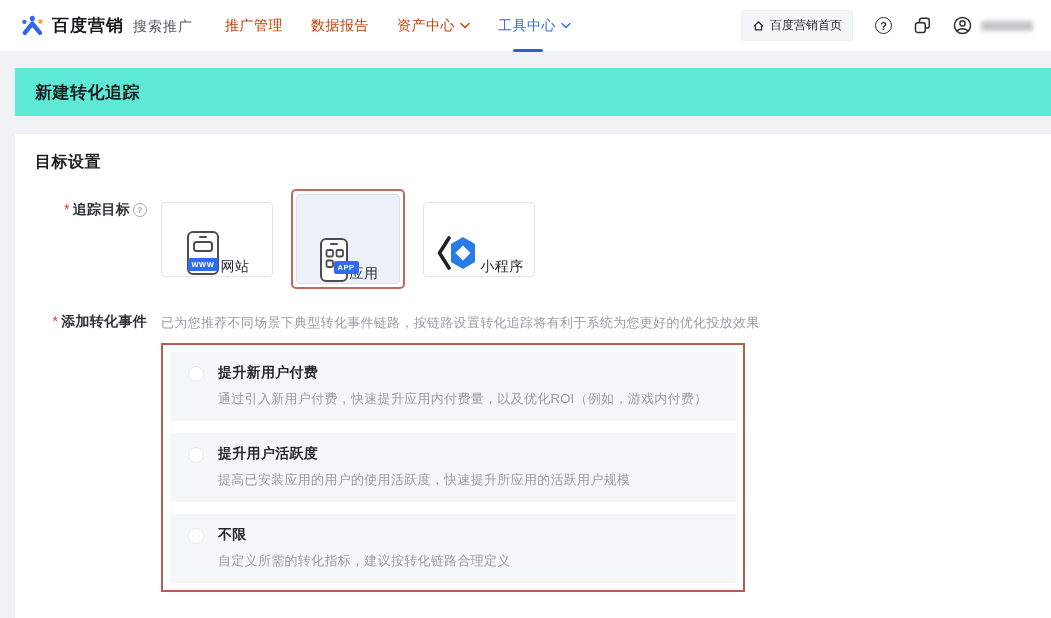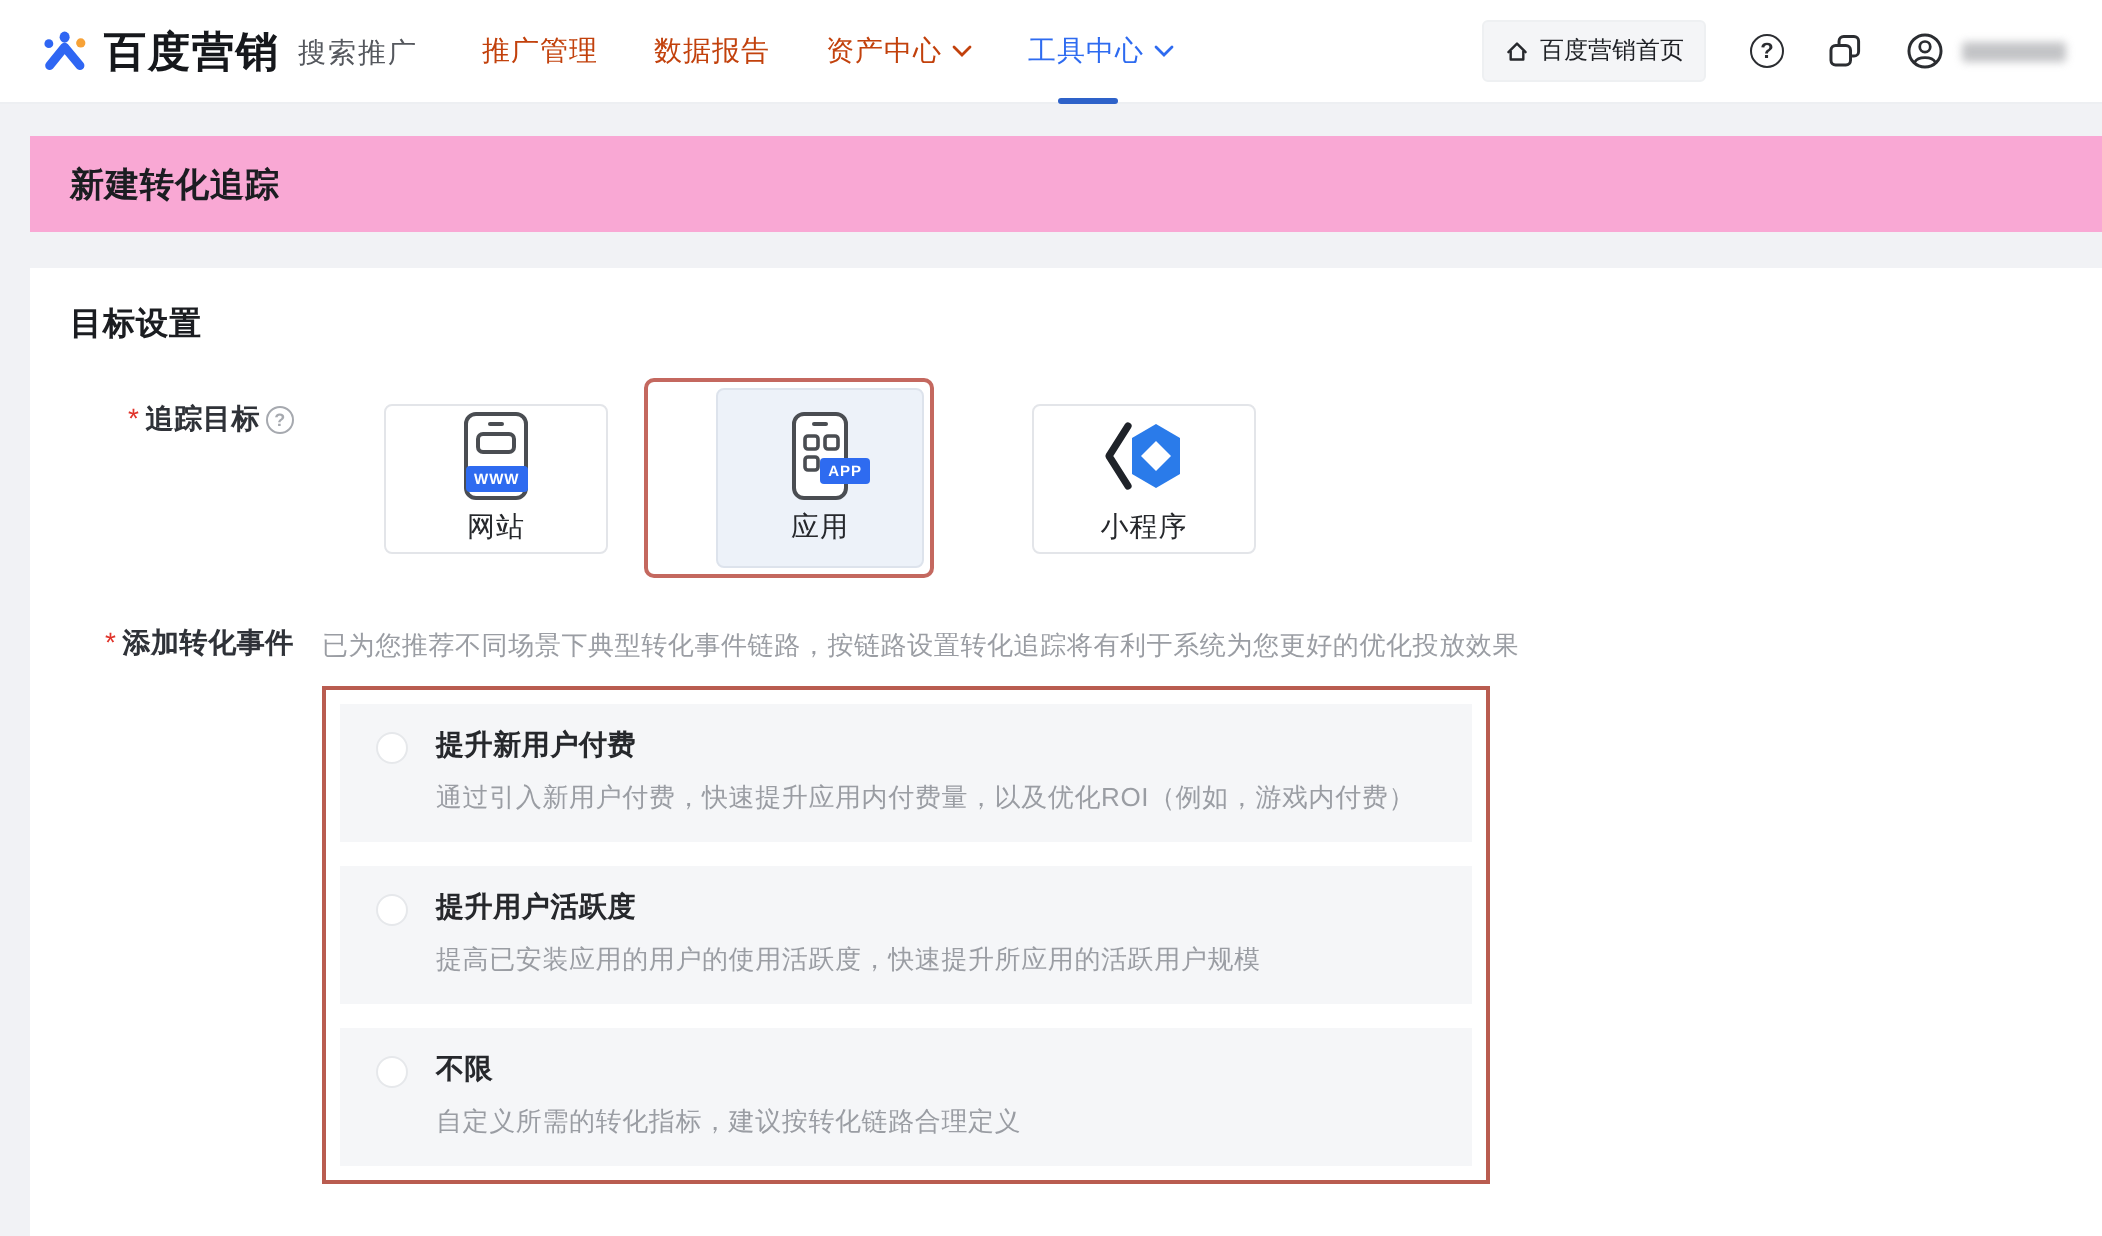--- a/index.html
+++ b/index.html
@@ -5,21 +5,21 @@
   * { margin:0; padding:0; box-sizing:border-box; }
   html,body { width:1051px; height:618px; overflow:hidden;
     font-family:"Liberation Sans","DejaVu Sans",sans-serif;
     background:#f1f2f5; color:#26282c; }
 
   
   .header { height:52px; background:#fff; display:flex; align-items:center;
     padding:0 18px 0 20px; border-bottom:1px solid #edeff2; position:relative; }
   .logo-wrap { display:flex; align-items:center; }
   .paw { margin-right:7px; }
-  .brand { font-size:21px; font-weight:700; color:#16181c; letter-spacing:1px; }
+  .brand { font-size:17px; font-weight:700; color:#16181c; letter-spacing:1px; }
   .brand-sub { font-size:14px; color:#55585e; margin-left:9px; padding-top:2px; letter-spacing:1px; }
 
   .nav { display:flex; align-items:stretch; height:52px; margin-left:18px; }
   .nav-item { display:flex; align-items:center; padding:0 14px; font-size:14px;
     color:#c2410c; cursor:pointer; position:relative; font-weight:500; letter-spacing:.5px; }
   .nav-item .chev { margin-left:5px; display:flex; }
   .nav-item.active { color:#2e6bf0; }
   .nav-item.active::after { content:""; position:absolute; bottom:0; left:50%;
     margin-left:-22px; width:30px; height:3px; border-radius:2px; background:#2e62c9; }
 
@@ -27,42 +27,42 @@
   .home-btn { display:flex; align-items:center; background:#f4f5f7; border:1px solid #eef0f2;
     border-radius:3px; padding:6px 10px; font-size:12px; color:#1f2126; cursor:pointer; }
   .home-btn svg { margin-right:5px; }
   .icon-btn { margin-left:22px; display:flex; align-items:center; cursor:pointer; color:#2b2d31; }
   .qmark { width:17px; height:17px; border:1.4px solid #2b2d31; border-radius:50%;
     font-size:11px; font-weight:700; display:flex; align-items:center; justify-content:center; }
   .username-blur { width:52px; height:10px; margin-left:9px; border-radius:2px;
     background:#b9babd; filter:blur(2px); opacity:.85; }
 
   
-  .title-bar { margin:16px 0 0 15px; height:48px; background:#f9a8d4;
+  .title-bar { margin:16px 0 0 15px; height:48px; background:#5eead4;
     display:flex; align-items:center; padding-left:20px;font-family:Liberation Mono, monospace; }
   .page-title { font-size:17px; font-weight:700; color:#1b1d21; letter-spacing:.5px; }
 
   
   .main { margin:18px 0 0 15px; background:#fff; height:484px; overflow:hidden;
     padding:18px 20px 0; }
   .section-title { font-size:16px; font-weight:700; color:#1b1d21; margin-bottom:16px; letter-spacing:.5px; }
 
   .form-row { display:flex; }
   .form-label { width:112px; flex-shrink:0; text-align:right; font-size:14px;
     color:#2f3238; font-weight:600; letter-spacing:.3px; }
   .required { color:#e0342b; margin-right:3px; font-weight:400; }
   .label-help { display:inline-flex; width:14px; height:14px; border:1px solid #a6a9af;
     border-radius:50%; color:#a6a9af; font-size:9px; align-items:center; justify-content:center;
     margin-left:3px; vertical-align:1px; cursor:pointer; }
 
   
   .row-target .form-label { padding-top:12px; }
   .cards { display:flex; align-items:center; gap:18px; margin-left:14px; }
   .card { width:112px; height:75px; background:#fff; border:1px solid #e3e5e9; border-radius:4px;
-    display:flex; flex-direction:column; align-items:center; justify-content:center; cursor:pointer;margin-left:31px; }
+    display:flex; align-items:flex-end; justify-content:center; cursor:pointer; }
   .selected-wrap { border:2px solid #c4685f; border-radius:5px; padding:3px; }
   .card.selected { background:#edf2f9; border-color:#dde3ec; width:104px; height:90px; }
   .card-icon { position:relative; height:46px; display:flex; align-items:center; }
   .badge { position:absolute; background:#2e6bf0; color:#fff; font-size:7.5px; font-weight:700;
     padding:2px 4px; border-radius:2px; letter-spacing:.5px; }
   .badge-www { left:3px; bottom:5px; }
   .badge-app { right:-9px; bottom:9px; }
   .card-label { font-size:14px; color:#26282c; margin-top:4px; letter-spacing:.5px; }
 
   

